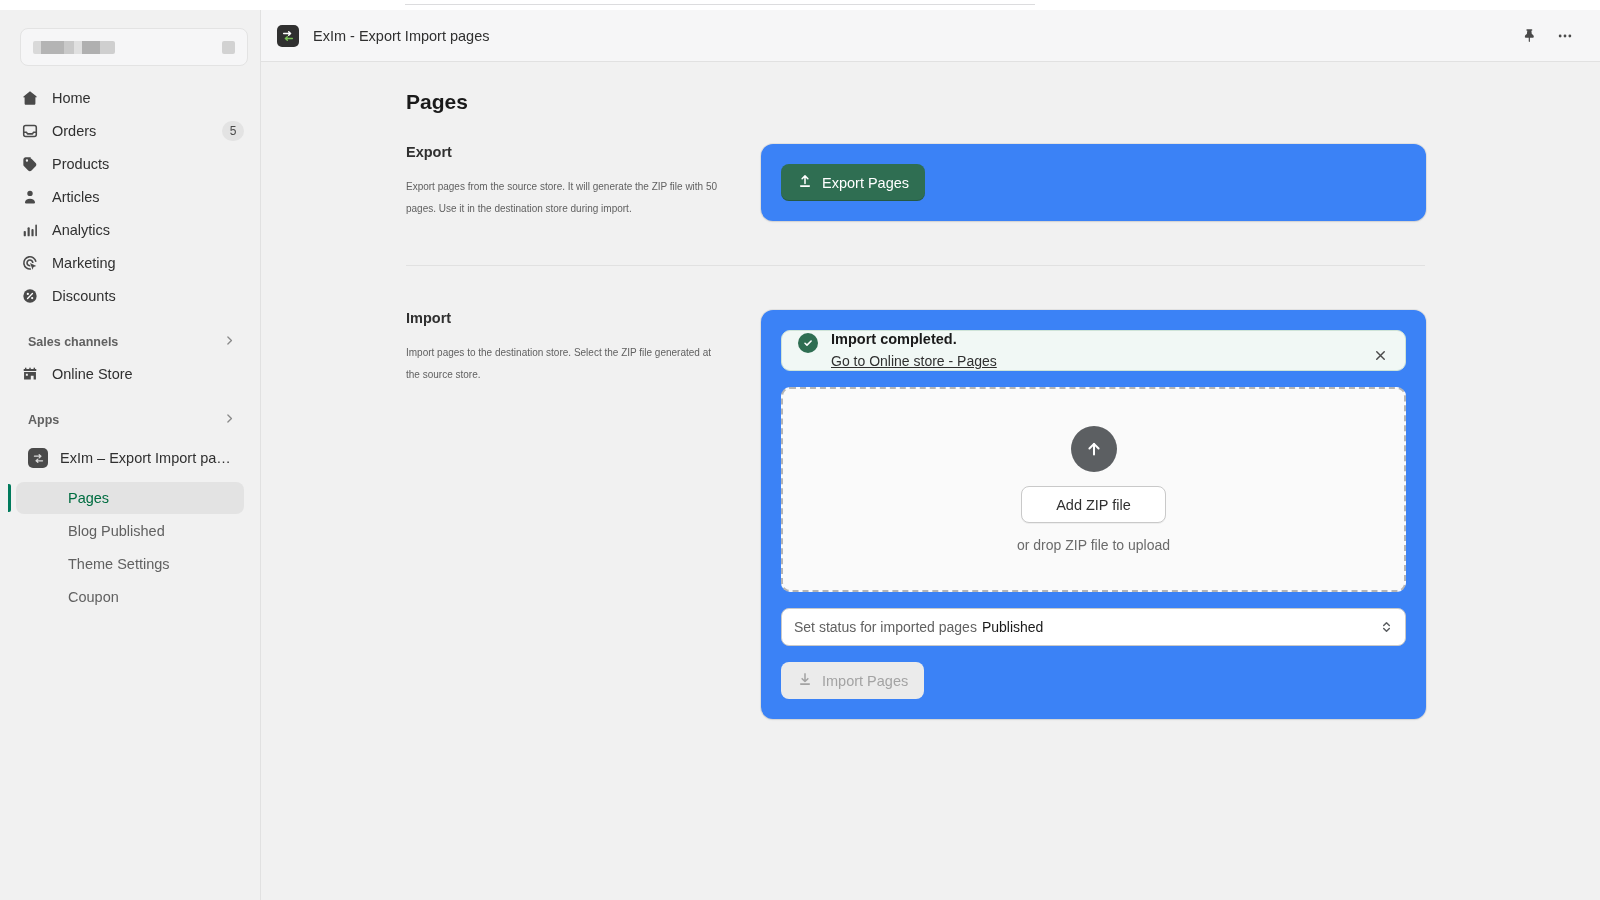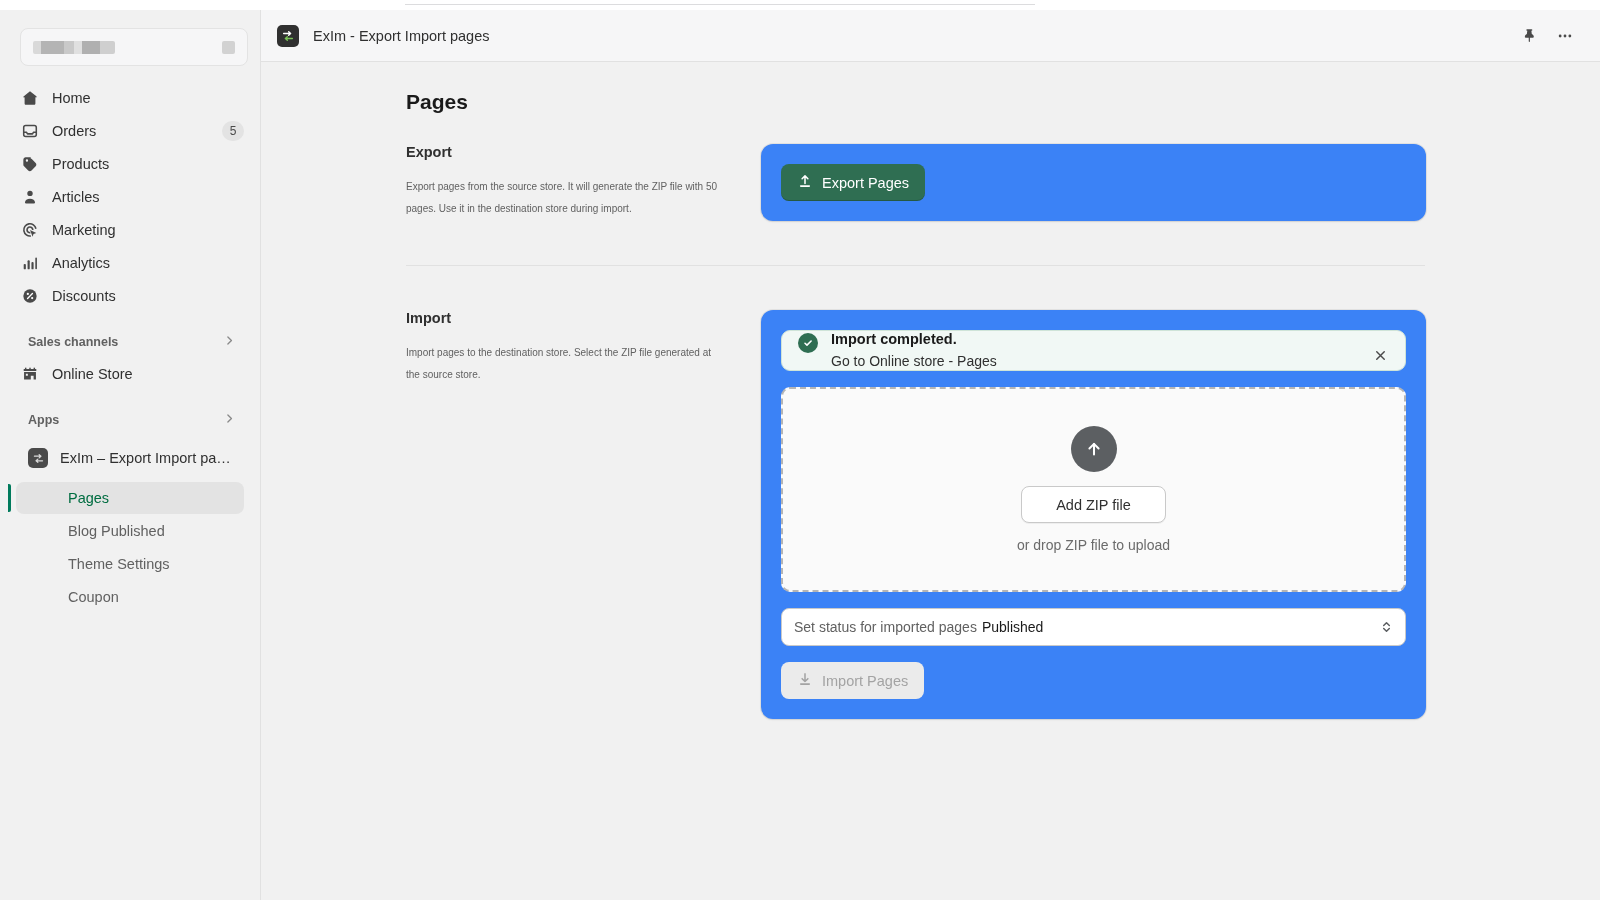--- a/index.html
+++ b/index.html
@@ -170,21 +170,21 @@
     padding: 0 16px; display: flex; align-items: flex-start; gap: 13px;
     position: relative;
   }
   .banner-check {
     width: 20px; height: 20px; border-radius: 50%; background: #2f6e52;
     display: flex; align-items: center; justify-content: center; flex: 0 0 20px;
     margin-top: 2px;
   }
   .banner-title { font-size: 14.5px; font-weight: bold; color: #1a1a1a; margin-bottom: 5px; }
   .banner-link {
-    font-size: 14px; color: #303030; cursor: pointer;
+    font-size: 14px; color: #303030; text-decoration: underline; cursor: pointer;
   }
   .banner-close {
     position: absolute; top: 13px; right: 14px;
     width: 22px; height: 22px; display: flex; align-items: center; justify-content: center;
     cursor: pointer; color: #4a4a4a;
   }
 
   .dropzone {
     margin-top: 16px; height: 205px;
     border: 2px dashed #b5b5b5; border-radius: 9px;
@@ -279,39 +279,39 @@
           <svg width="18" height="18" viewBox="0 0 20 20" fill="#4a4a4a">
             <circle cx="10" cy="6" r="3"></circle>
             <path d="M4.4 16.2c0-2.6 2.5-4.2 5.6-4.2s5.6 1.6 5.6 4.2c0 .6-.5 1-1.1 1H5.5c-.6 0-1.1-.4-1.1-1z"></path>
           </svg>
         </span>
         <span class="nav-label">Articles</span>
       </div>
 
       <div class="nav-item">
         <span class="ico">
-          <svg width="18" height="18" viewBox="0 0 20 20" fill="none" stroke="#4a4a4a" stroke-width="1.8">
-            <path d="M16.6 8.6A6.8 6.8 0 1 0 11 16.6"></path>
-            <path d="M13.1 9.9a3.2 3.2 0 1 0-2.7 3.1"></path>
-            <path d="M10 10l7 3.4-3.1 1-1 3.1L10 10z" fill="#4a4a4a" stroke="none"></path>
-          </svg>
-        </span>
-        <span class="nav-label">Marketing</span>
-      </div>
-
-      <div class="nav-item">
-        <span class="ico">
           <svg width="18" height="18" viewBox="0 0 20 20" fill="#4a4a4a">
             <rect x="3" y="11" width="2.4" height="6" rx="1"></rect>
             <rect x="7.3" y="7" width="2.4" height="10" rx="1"></rect>
             <rect x="11.6" y="9" width="2.4" height="8" rx="1"></rect>
             <rect x="15.9" y="4" width="1.8" height="13" rx=".9"></rect>
           </svg>
         </span>
         <span class="nav-label">Analytics</span>
+      </div>
+
+      <div class="nav-item">
+        <span class="ico">
+          <svg width="18" height="18" viewBox="0 0 20 20" fill="none" stroke="#4a4a4a" stroke-width="1.8">
+            <path d="M16.6 8.6A6.8 6.8 0 1 0 11 16.6"></path>
+            <path d="M13.1 9.9a3.2 3.2 0 1 0-2.7 3.1"></path>
+            <path d="M10 10l7 3.4-3.1 1-1 3.1L10 10z" fill="#4a4a4a" stroke="none"></path>
+          </svg>
+        </span>
+        <span class="nav-label">Marketing</span>
       </div>
 
       <div class="nav-item">
         <span class="ico">
           <svg width="18" height="18" viewBox="0 0 20 20">
             <circle cx="10" cy="10" r="7.4" fill="#4a4a4a"></circle>
             <path d="M7.3 12.7l5.4-5.4" stroke="#fff" stroke-width="1.5" stroke-linecap="round"></path>
             <circle cx="7.6" cy="7.7" r="1.25" fill="#fff"></circle>
             <circle cx="12.4" cy="12.3" r="1.25" fill="#fff"></circle>
           </svg>

